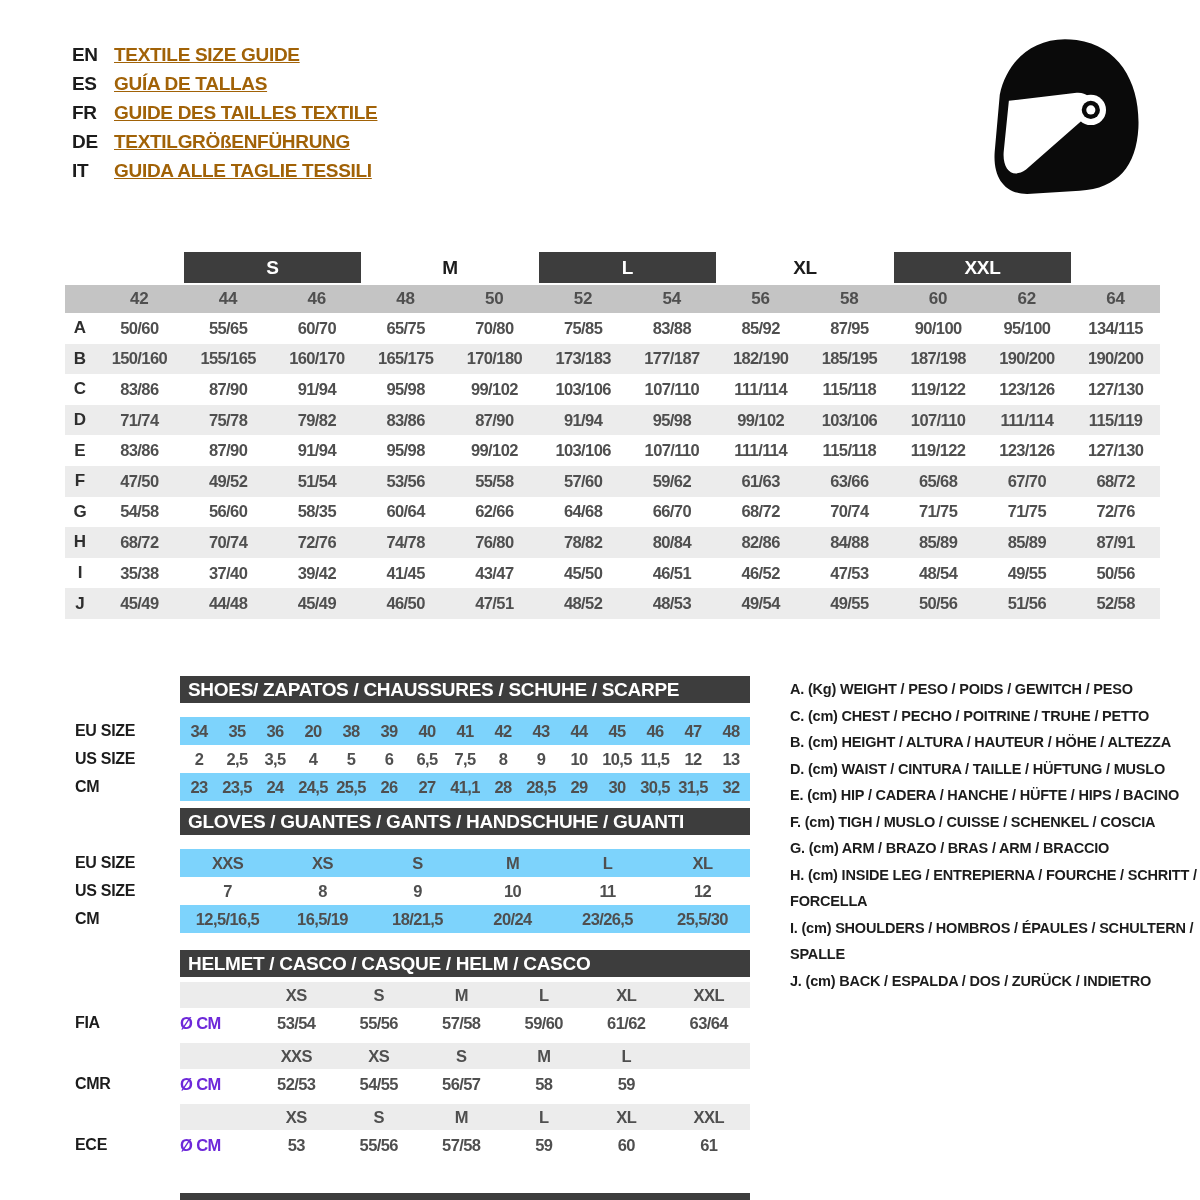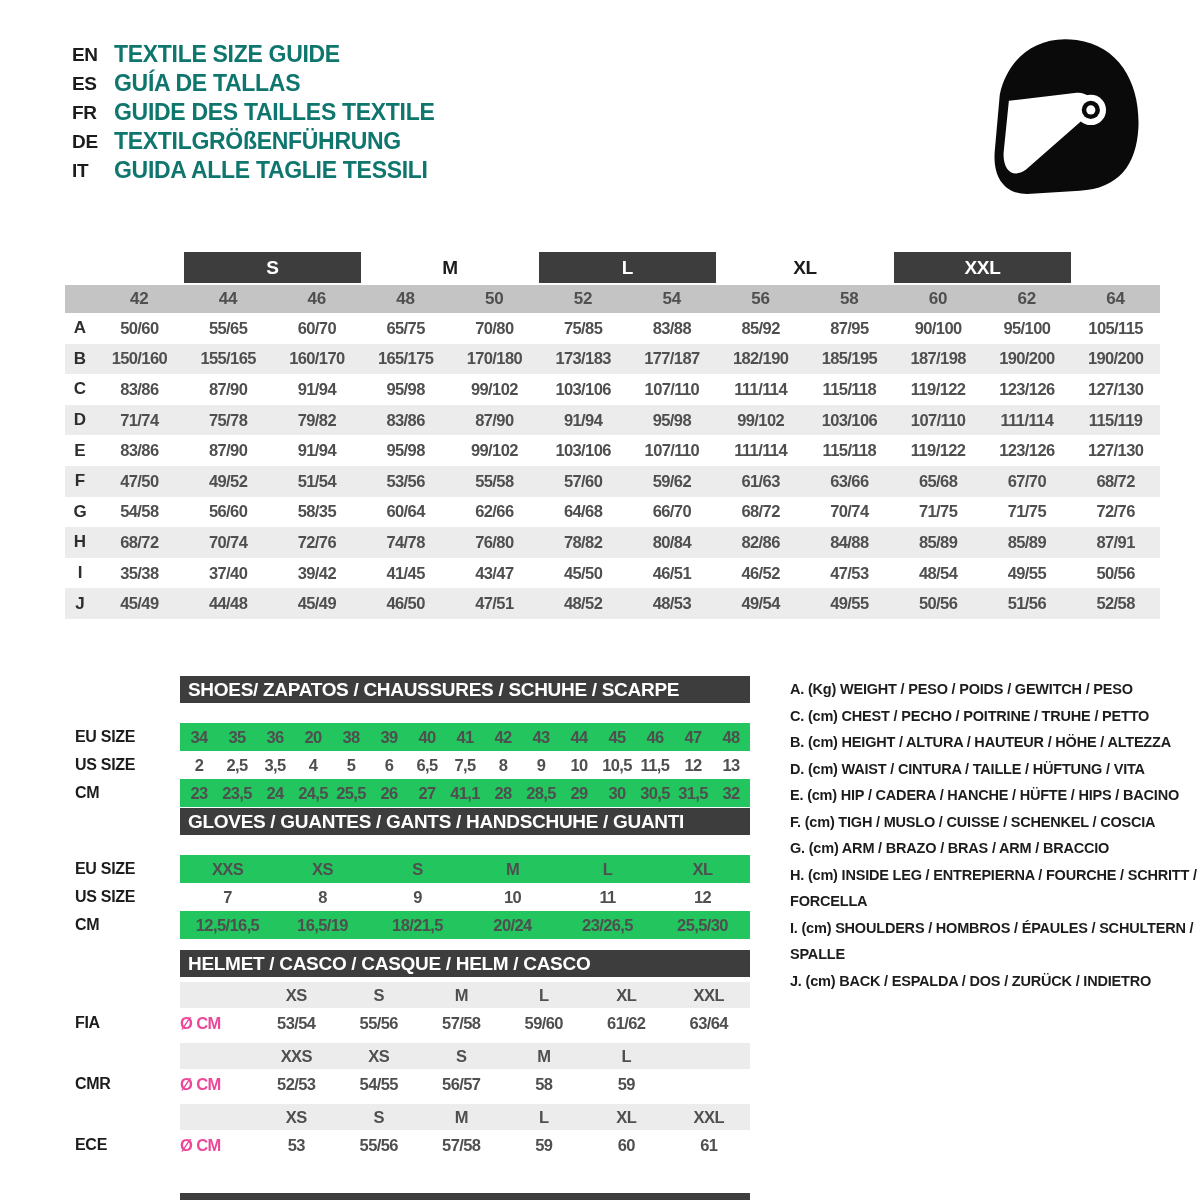--- a/index.html
+++ b/index.html
@@ -3,51 +3,51 @@
 <meta charset="utf-8">
 <style>
   html,body{margin:0;padding:0;}
   body{width:1200px;height:1200px;background:#fff;font-family:"Liberation Sans",sans-serif;position:relative;overflow:hidden;}
   .page{position:absolute;inset:0;}
 
   
   .langs{position:absolute;left:72px;top:40px;}
   .lang-row{display:flex;height:29px;align-items:center;}
   .lang-code{width:42px;font-weight:bold;font-size:19px;color:#1c1c1c;letter-spacing:-0.3px;}
-  .lang-title{font-weight:bold;font-size:23px;color:#0f766e;letter-spacing:-0.3px;white-space:nowrap;}
+  .lang-title{font-weight:bold;font-size:19px;color:#a16207;letter-spacing:-0.3px;white-space:nowrap;text-decoration:underline;}
 
   .helmet-icon{position:absolute;left:978px;top:32px;}
 
   
   .main-table{position:absolute;left:65px;top:252px;width:1095px;}
   .size-groups,.num-header,.m-row{display:grid;grid-template-columns:30px repeat(12,1fr);}
   .size-groups{height:31px;}
   .sg{display:flex;align-items:center;justify-content:center;font-weight:bold;font-size:19px;letter-spacing:-0.3px;}
   .sg-dark{background:#3d3d3d;color:#fff;}
   .sg-plain{color:#1c1c1c;}
   .num-header{background:#c4c4c4;height:28px;margin-top:2px;}
   .nh-cell{display:flex;align-items:center;justify-content:center;font-weight:bold;font-size:17px;color:#4f4f4f;}
   .m-row{height:30.6px;}
   .m-row.striped{background:#ececec;}
   .m-label{display:flex;align-items:center;justify-content:center;font-weight:bold;font-size:17px;color:#2e2e2e;}
   .m-cell{display:flex;align-items:center;justify-content:center;font-weight:bold;font-size:16.5px;color:#4f4f4f;letter-spacing:-0.6px;}
 
   
   .sub{position:absolute;left:65px;width:685px;text-align:right;}
   .sub-banner{margin-left:115px;height:27px;background:#3d3d3d;color:#fff;font-weight:bold;font-size:19px;display:flex;align-items:center;padding-left:8px;box-sizing:border-box;letter-spacing:-0.3px;white-space:nowrap;}
-  .sub-rows{margin-top:20px;}
+  .sub-rows{margin-top:14px;}
   .sub-row{display:flex;height:28px;}
   .sub-label{width:115px;display:flex;align-items:center;padding-left:10px;box-sizing:border-box;font-weight:bold;font-size:16px;color:#1c1c1c;letter-spacing:-0.3px;}
   .sub-content{flex:1;display:grid;}
-  .sub-content.striped{background:#22c55e;}
+  .sub-content.striped{background:#7dd3fc;}
   .shoes-grid{grid-template-columns:repeat(15,1fr);}
   .gloves-grid{grid-template-columns:repeat(6,1fr);}
   .helmet-grid{grid-template-columns:75px repeat(6,1fr);}
   .sub-cell{display:flex;align-items:center;justify-content:center;font-weight:bold;font-size:16.5px;color:#4f4f4f;letter-spacing:-0.6px;}
-  .unit-cell{justify-content:flex-start;color:#ec4899;}
+  .unit-cell{justify-content:flex-start;color:#6d28d9;}
   .helm-stripe{margin-left:115px;margin-top:5px;height:26px;background:#ececec;display:grid;grid-template-columns:75px repeat(6,1fr);}
   .helm-row{display:flex;height:30px;}
 
   
   .legend{position:absolute;left:790px;top:676px;width:410px;}
   .legend-line{font-weight:bold;font-size:14.5px;color:#1c1c1c;line-height:26.5px;letter-spacing:-0.2px;}
 
   .bottom-bar{position:absolute;left:180px;top:1193px;width:570px;height:7px;background:#3d3d3d;}
 </style>
 </head>
@@ -118,21 +118,21 @@
           <div class="m-cell">55/65</div>
           <div class="m-cell">60/70</div>
           <div class="m-cell">65/75</div>
           <div class="m-cell">70/80</div>
           <div class="m-cell">75/85</div>
           <div class="m-cell">83/88</div>
           <div class="m-cell">85/92</div>
           <div class="m-cell">87/95</div>
           <div class="m-cell">90/100</div>
           <div class="m-cell">95/100</div>
-          <div class="m-cell">105/115</div>
+          <div class="m-cell">134/115</div>
         </div>
         <div class="m-row striped">
           <div class="m-label">B</div>
           <div class="m-cell">150/160</div>
           <div class="m-cell">155/165</div>
           <div class="m-cell">160/170</div>
           <div class="m-cell">165/175</div>
           <div class="m-cell">170/180</div>
           <div class="m-cell">173/183</div>
           <div class="m-cell">177/187</div>
@@ -436,21 +436,21 @@
             <div class="sub-cell">61</div>
           </div>
         </div>
       </div>
   </div>
 
   <aside class="legend" id="legendBox">
       <div class="legend-line">A. (Kg) WEIGHT / PESO / POIDS / GEWITCH / PESO</div>
       <div class="legend-line">C. (cm) CHEST / PECHO / POITRINE / TRUHE / PETTO</div>
       <div class="legend-line">B. (cm) HEIGHT / ALTURA / HAUTEUR / HÖHE / ALTEZZA</div>
-      <div class="legend-line">D. (cm) WAIST / CINTURA / TAILLE / HÜFTUNG / VITA</div>
+      <div class="legend-line">D. (cm) WAIST / CINTURA / TAILLE / HÜFTUNG / MUSLO</div>
       <div class="legend-line">E. (cm) HIP / CADERA / HANCHE / HÜFTE / HIPS / BACINO</div>
       <div class="legend-line">F. (cm) TIGH / MUSLO / CUISSE / SCHENKEL / COSCIA</div>
       <div class="legend-line">G. (cm) ARM / BRAZO / BRAS / ARM / BRACCIO</div>
       <div class="legend-line">H. (cm) INSIDE LEG / ENTREPIERNA / FOURCHE / SCHRITT / FORCELLA</div>
       <div class="legend-line">I. (cm) SHOULDERS / HOMBROS / ÉPAULES / SCHULTERN / SPALLE</div>
       <div class="legend-line">J. (cm) BACK / ESPALDA / DOS / ZURÜCK / INDIETRO</div>
     </aside>
 
   <div class="bottom-bar"></div>
 

